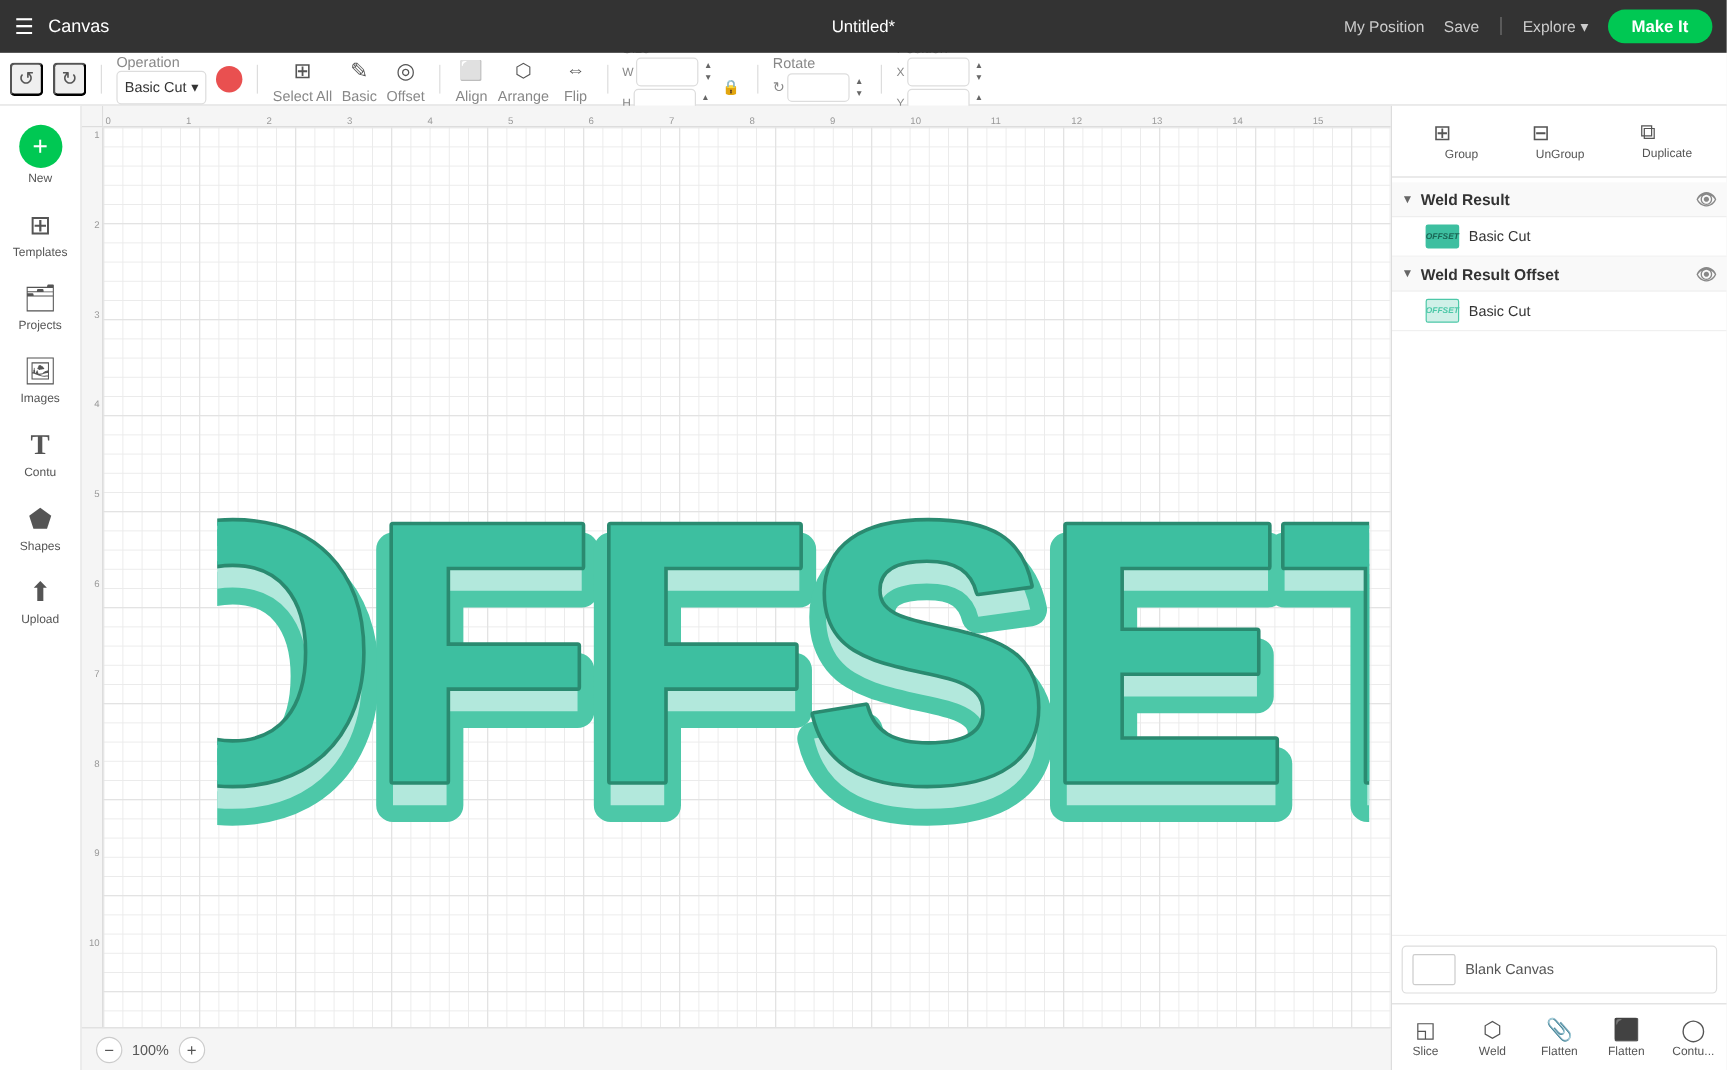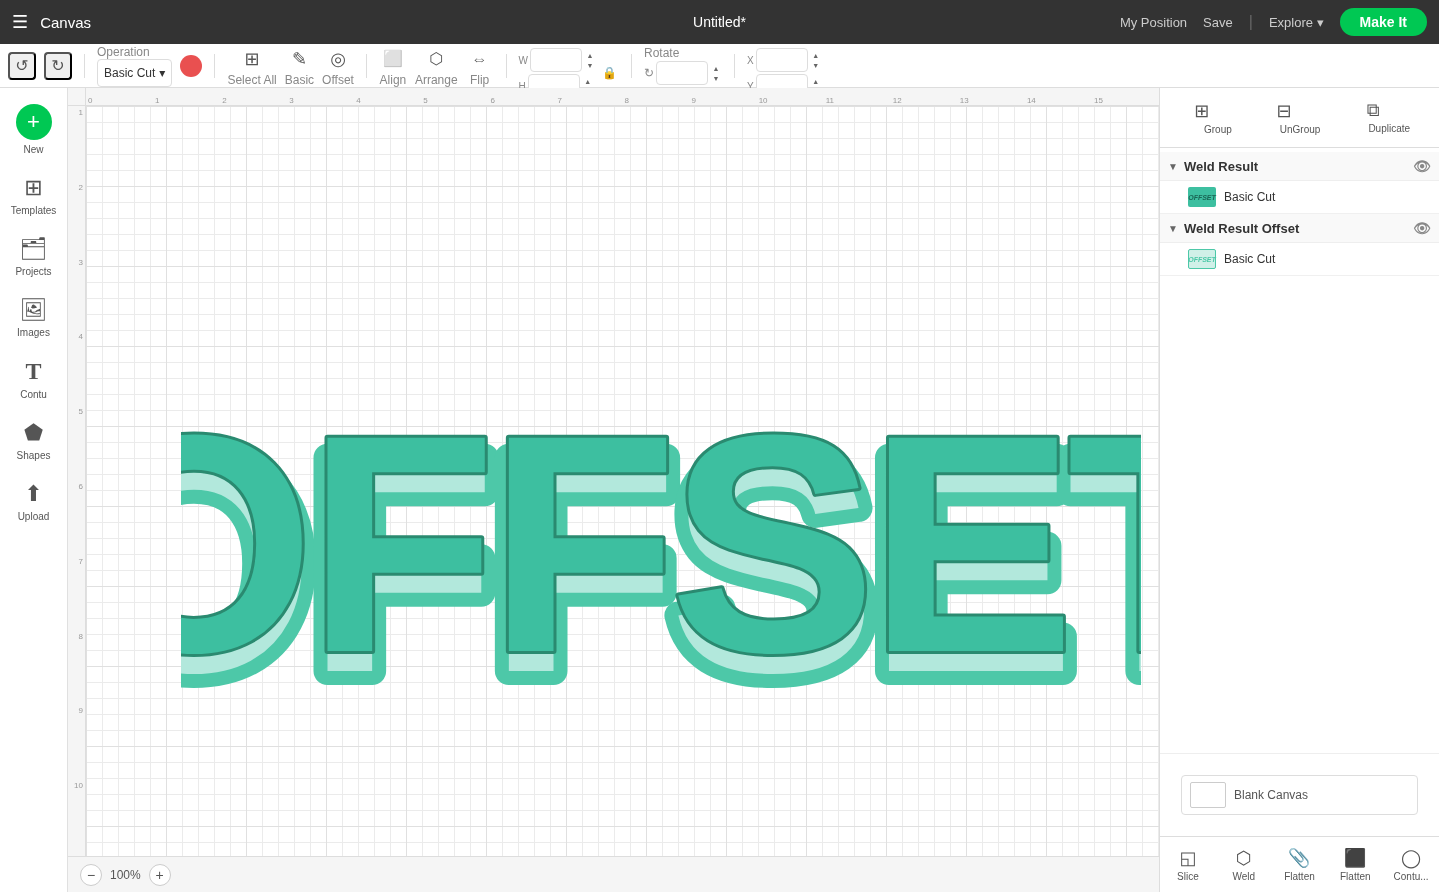--- a/index.html
+++ b/index.html
@@ -326,21 +326,21 @@
       gap: 2px;
       padding: 6px 2px;
       cursor: pointer;
       border-radius: 4px;
     }
     .bottom-tool .icon { font-size: 18px; color: #555; }
     .bottom-tool .label { font-size: 10px; color: #555; }
 
     
     .blank-canvas-area {
-      padding: 21px;
+      padding: 8px;
       border-top: 1px solid #eee;
     }
     .blank-canvas-box {
       display: flex;
       align-items: center;
       gap: 8px;
       border: 1px solid #ddd;
       border-radius: 4px;
       padding: 6px 8px;
       cursor: pointer;

